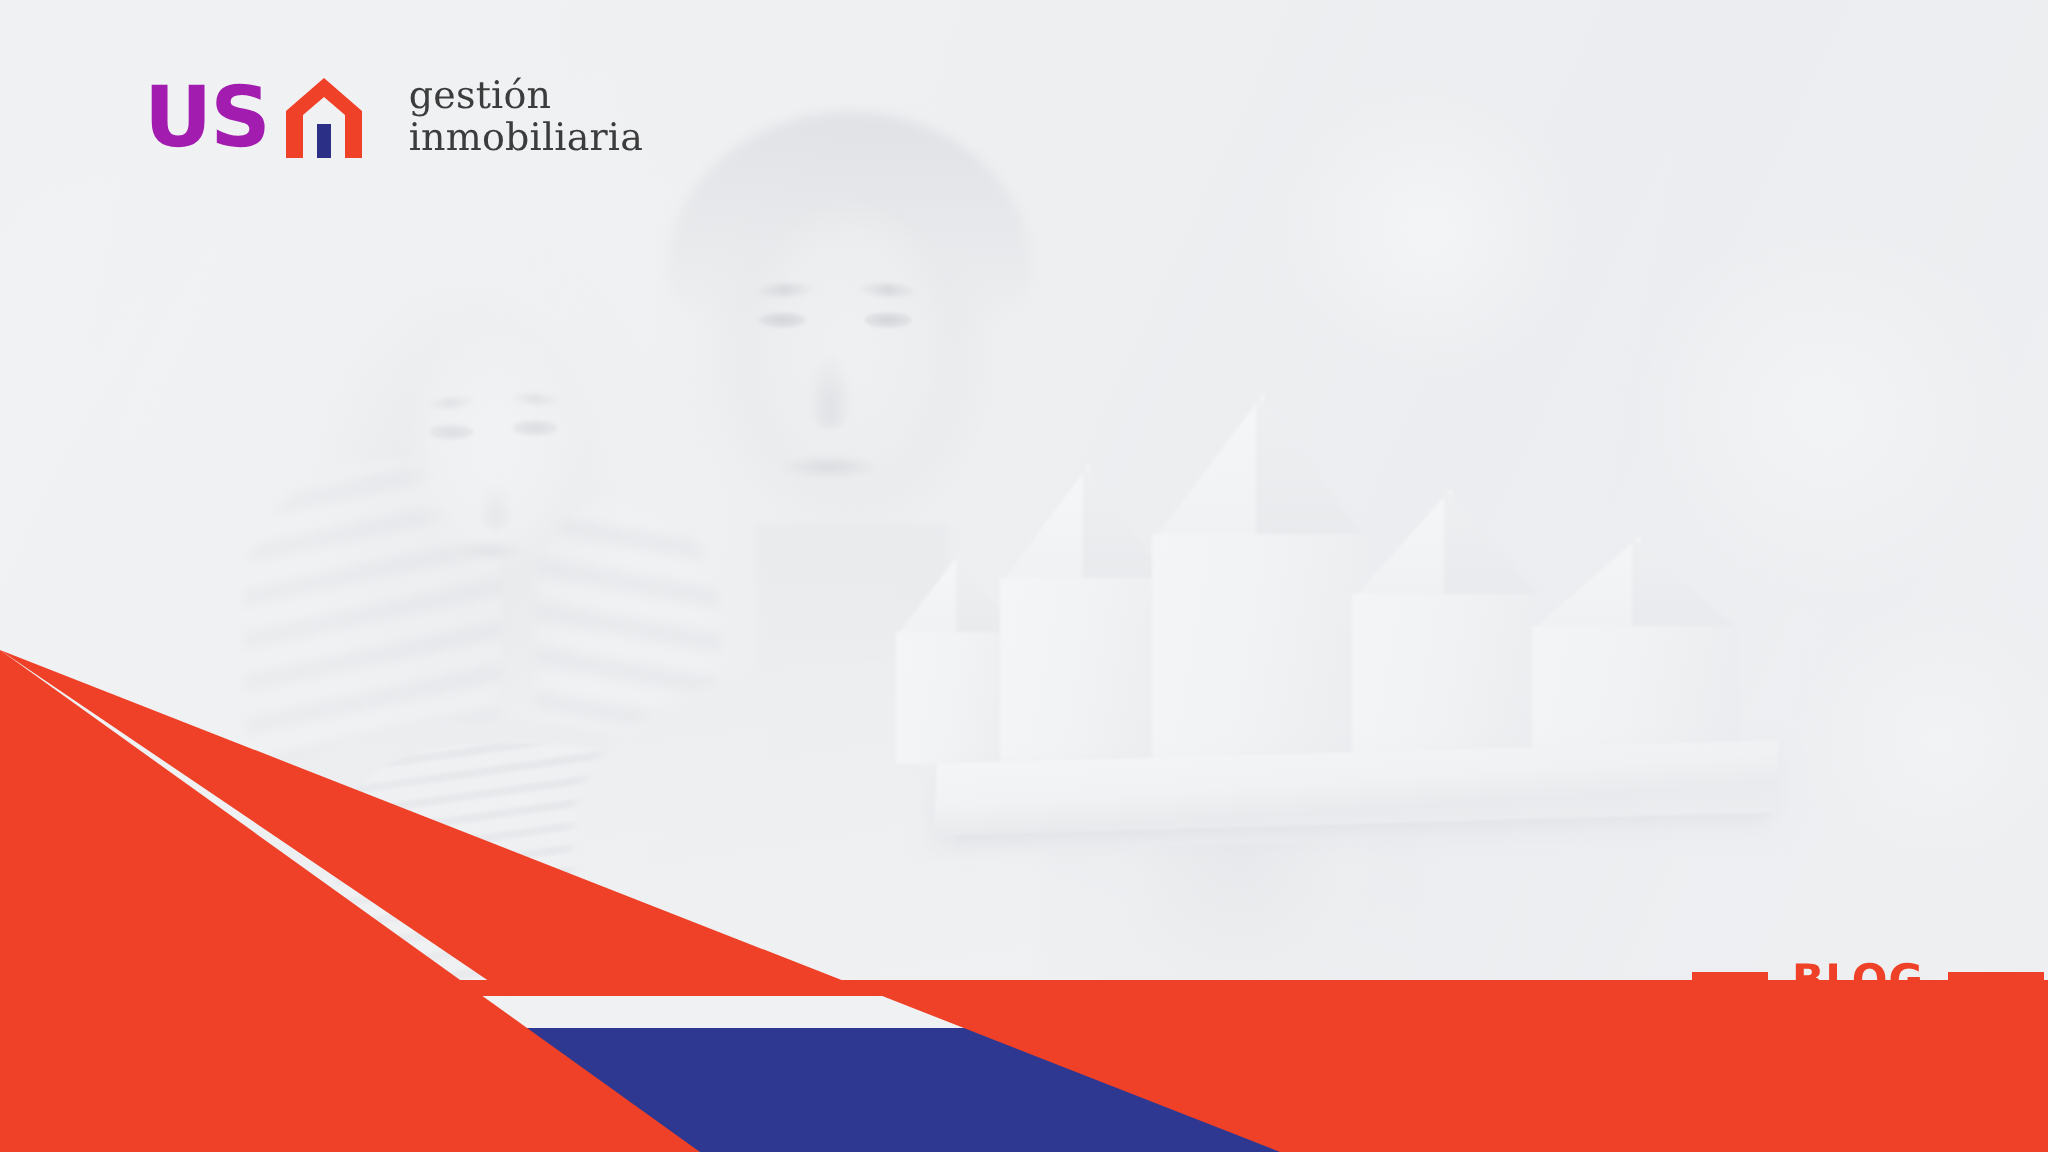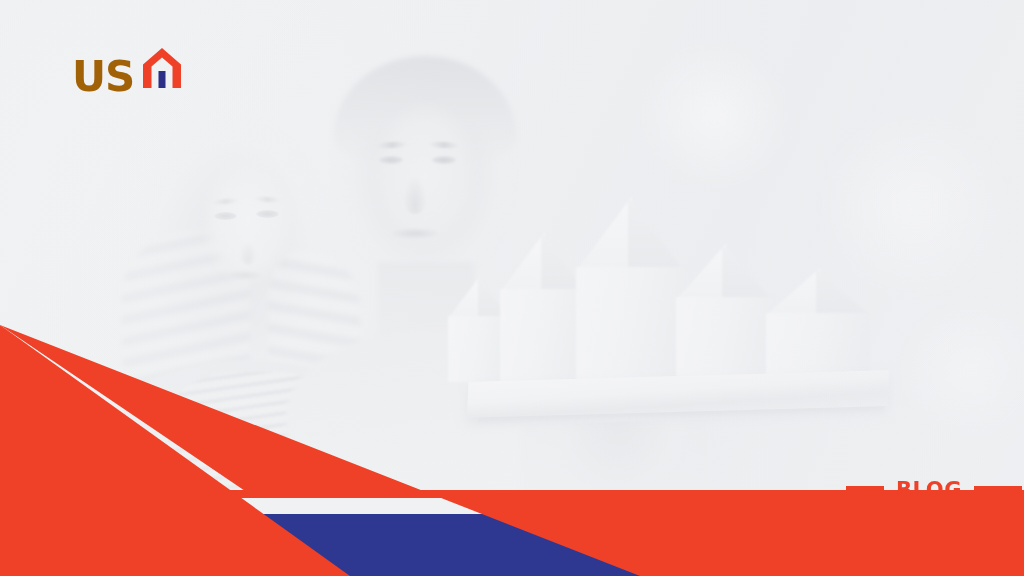--- a/index.html
+++ b/index.html
@@ -304,23 +304,22 @@
     left: 72px; top: 38px;
     display: flex;
     align-items: center;
     gap: 10px;
   }
   .logo-us {
     font-family: "DejaVu Sans", sans-serif;
     font-weight: 700;
     font-size: 42px;
     letter-spacing: -1px;
-    color: #a16207;
+    color: #a21caf;
     line-height: 1;
-    margin-top: 18px;
   }
   .logo-house {
     position: relative;
     width: 40px;
     height: 42px;
     margin-left: -2px;
   }
   .logo-tagline {
     margin-left: 12px;
     display: flex;
@@ -460,15 +459,19 @@
   </div>
 
   <div class="logo">
     <span class="logo-us">US</span>
     <span class="logo-house">
       <svg width="40" height="42" viewBox="0 0 40 42" xmlns="http://www.w3.org/2000/svg">
         <path d="M20 1 L39 17.5 L39 41 L30.5 41 L30.5 19.5 L20 10.5 L9.5 19.5 L9.5 41 L1 41 L1 17.5 Z" fill="#ef4128"></path>
         <rect x="16.5" y="24" width="7" height="17" fill="#2c2f86"></rect>
       </svg>
     </span>
+    <span class="logo-tagline">
+      <span>gestión</span>
+      <span>inmobiliaria</span>
+    </span>
   </div>
 
 </div>
 
 </body></html>

